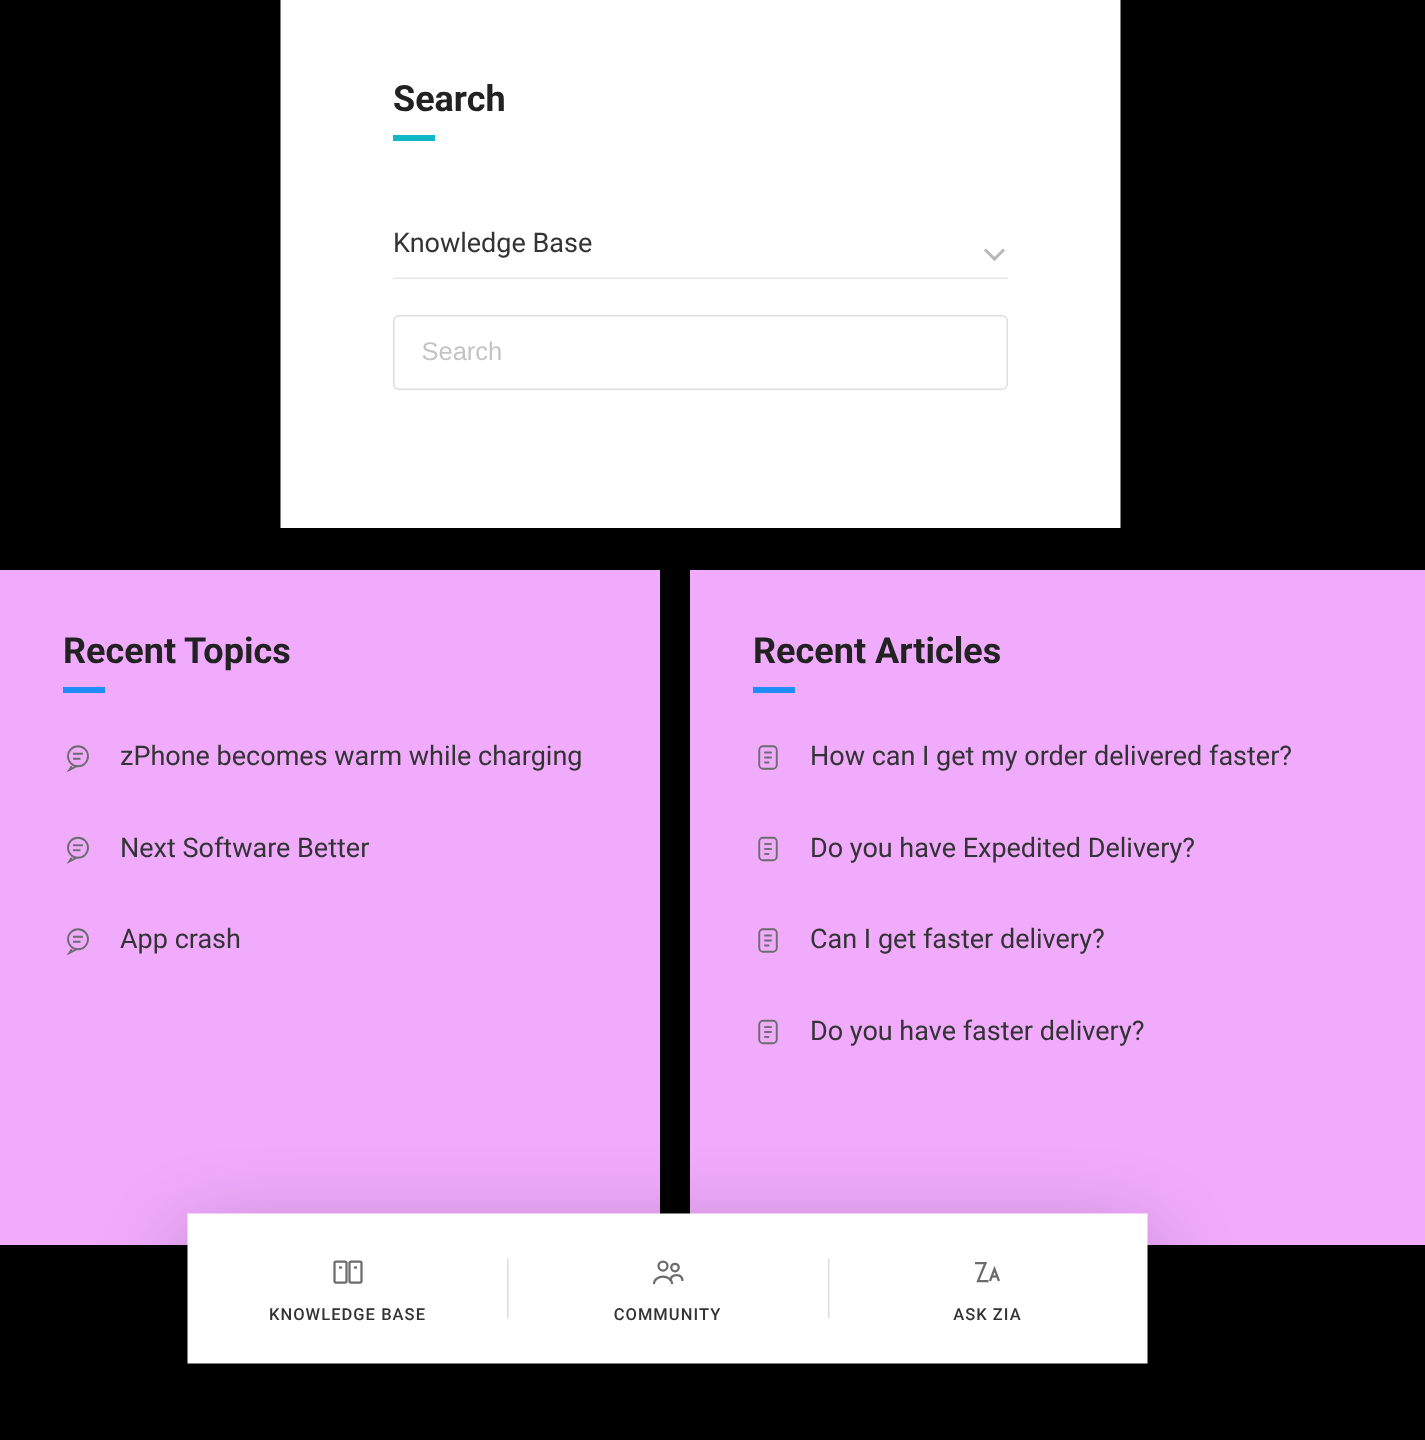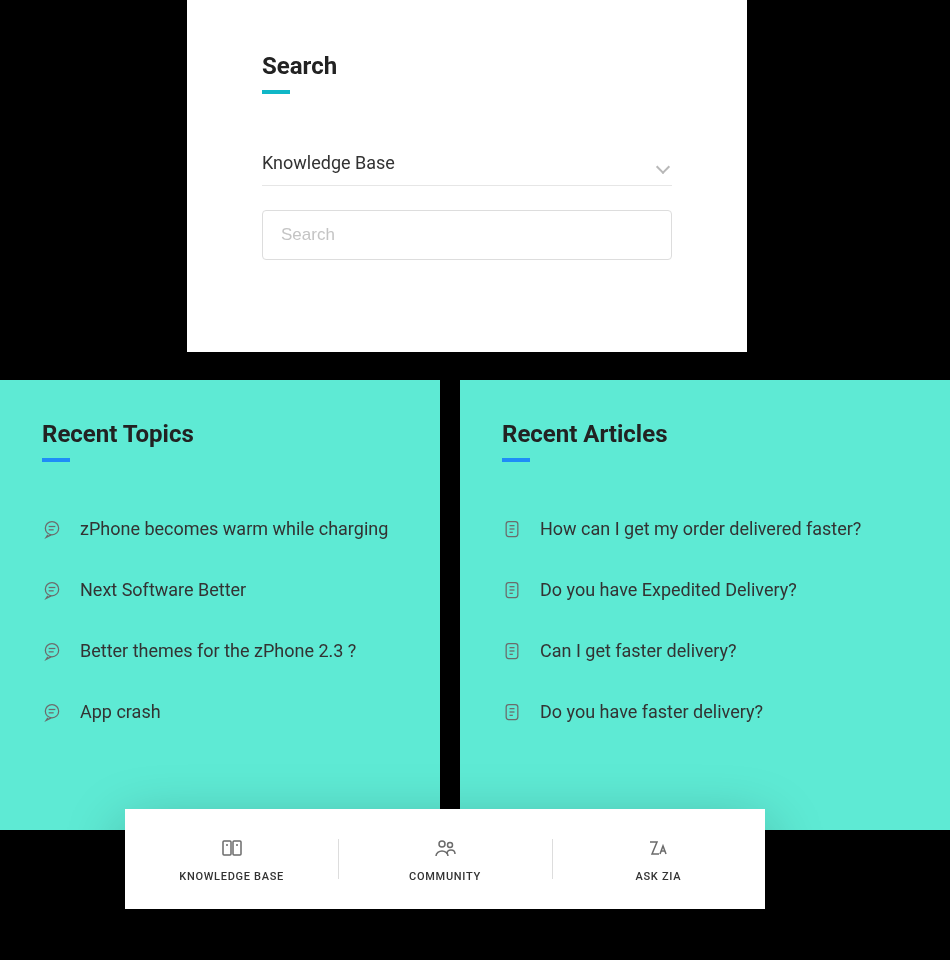--- a/index.html
+++ b/index.html
@@ -68,39 +68,39 @@
     padding: 0 18px;
     font-size: 17px;
     color: #333;
   }
   .search-input::placeholder { color: #c4c4c4; }
 
   
   .list-card {
     position: absolute;
     top: 380px;
-    background: #5eead4;
+    background: #f0abfc;
     padding: 40px 42px 40px 42px;
     height: 450px;
   }
   .topics-card { left: 0; width: 440px; }
   .articles-card { left: 460px; width: 591px; }
   .list-title {
     font-size: 24px;
     font-weight: 700;
     color: #222;
   }
   .blue-underline {
     width: 28px;
     height: 4px;
     background: #1e8df7;
     margin-top: 10px;
   }
   .list {
-    margin-top: 56px;
+    margin-top: 32px;
   }
   .list-item {
     display: flex;
     align-items: center;
     gap: 18px;
     margin-bottom: 40px;
     cursor: pointer;
   }
   .list-item .icon {
     width: 20px;
@@ -195,31 +195,20 @@
     <div class="list-item">
       <span class="icon">
         <svg viewBox="0 0 24 24" width="20" height="20">
             <circle class="ico-stroke" cx="12" cy="11" r="8"></circle>
             <path class="ico-stroke" d="M7 19l-2 3 6-3"></path>
             <line class="ico-stroke" x1="8" y1="9" x2="16" y2="9"></line>
             <line class="ico-stroke" x1="8" y1="13" x2="14" y2="13"></line>
           </svg>
       </span>
       <span class="list-item-label">Next Software Better</span>
-    </div>
-    <div class="list-item">
-      <span class="icon">
-        <svg viewBox="0 0 24 24" width="20" height="20">
-            <circle class="ico-stroke" cx="12" cy="11" r="8"></circle>
-            <path class="ico-stroke" d="M7 19l-2 3 6-3"></path>
-            <line class="ico-stroke" x1="8" y1="9" x2="16" y2="9"></line>
-            <line class="ico-stroke" x1="8" y1="13" x2="14" y2="13"></line>
-          </svg>
-      </span>
-      <span class="list-item-label">Better themes for the zPhone 2.3 ?</span>
     </div>
     <div class="list-item">
       <span class="icon">
         <svg viewBox="0 0 24 24" width="20" height="20">
             <circle class="ico-stroke" cx="12" cy="11" r="8"></circle>
             <path class="ico-stroke" d="M7 19l-2 3 6-3"></path>
             <line class="ico-stroke" x1="8" y1="9" x2="16" y2="9"></line>
             <line class="ico-stroke" x1="8" y1="13" x2="14" y2="13"></line>
           </svg>
       </span>

